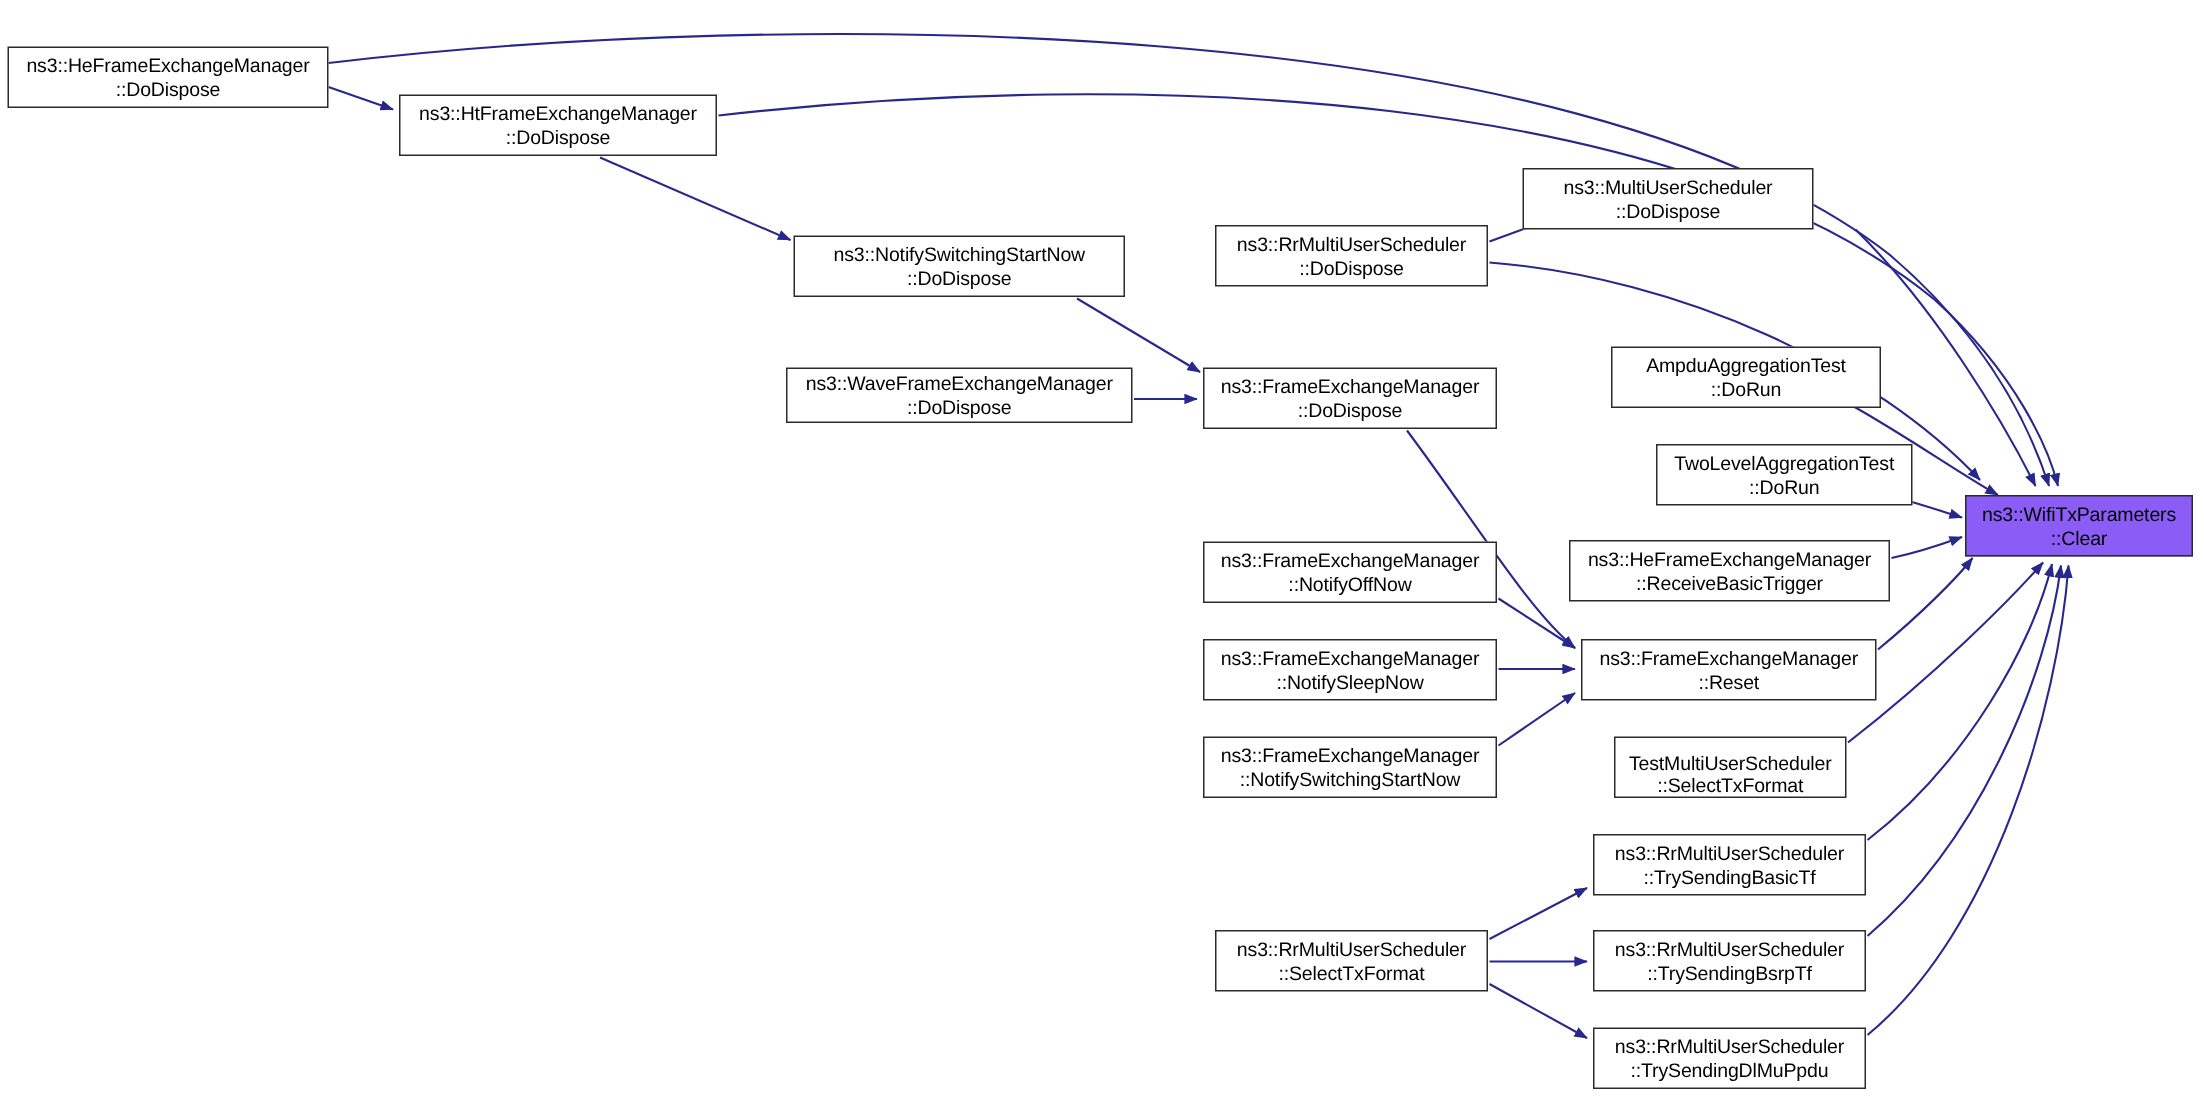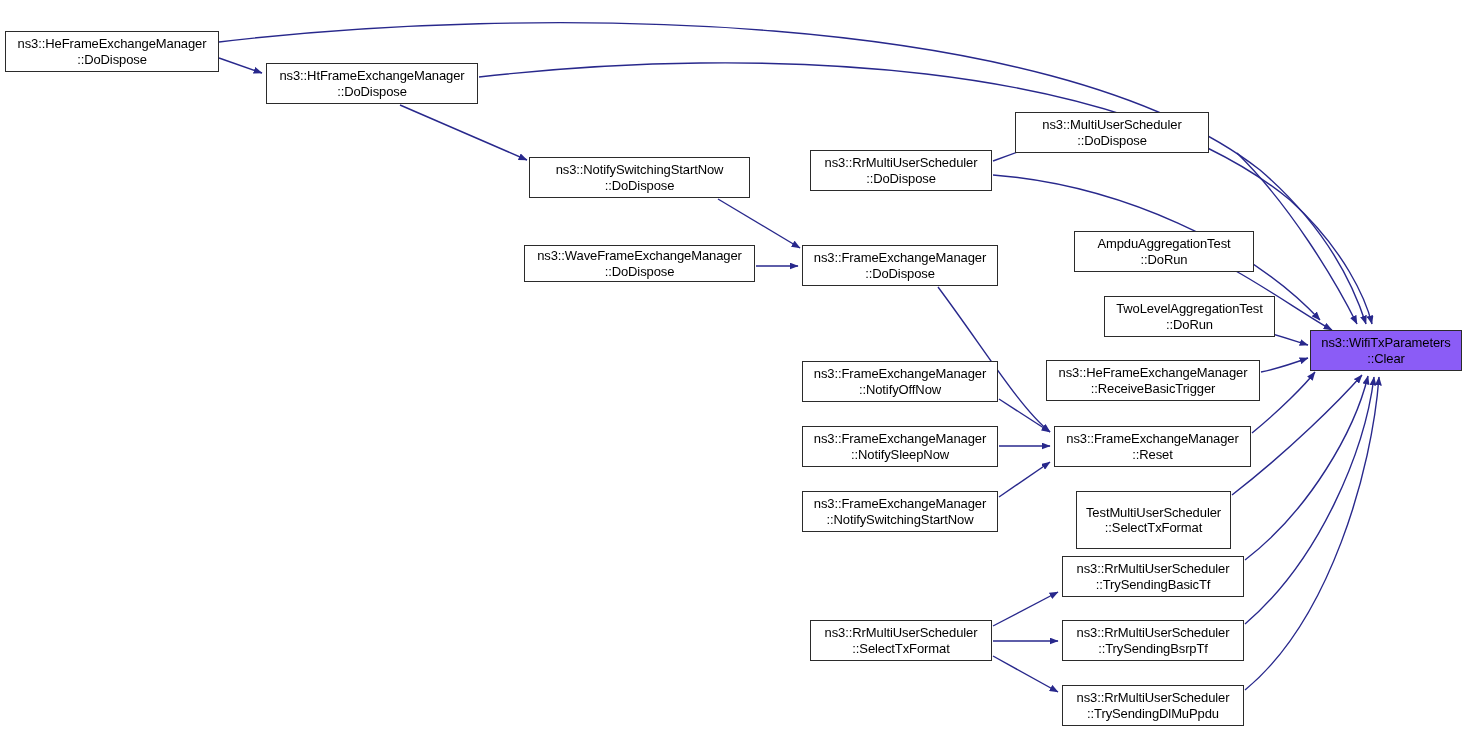--- a/index.html
+++ b/index.html
@@ -116,21 +116,21 @@
       <div class="node" style="left: 1046px; top: 360px; width: 214px; height: 41px;"><span class="node-label">ns3::HeFrameExchangeManager
 ::ReceiveBasicTrigger</span></div>
       <div class="node" style="left: 802px; top: 361px; width: 196px; height: 41px;"><span class="node-label">ns3::FrameExchangeManager
 ::NotifyOffNow</span></div>
       <div class="node" style="left: 802px; top: 426px; width: 196px; height: 41px;"><span class="node-label">ns3::FrameExchangeManager
 ::NotifySleepNow</span></div>
       <div class="node" style="left: 802px; top: 491px; width: 196px; height: 41px;"><span class="node-label">ns3::FrameExchangeManager
 ::NotifySwitchingStartNow</span></div>
       <div class="node" style="left: 1054px; top: 426px; width: 197px; height: 41px;"><span class="node-label">ns3::FrameExchangeManager
 ::Reset</span></div>
-      <div class="node" style="left: 1076px; top: 491px; width: 155px; height: 58px;"><span class="node-label">TestMultiUserScheduler
+      <div class="node" style="left: 1076px; top: 491px; width: 155px; height: 41px; align-items: flex-end;"><span class="node-label">TestMultiUserScheduler
 ::SelectTxFormat</span></div>
       <div class="node" style="left: 810px; top: 620px; width: 182px; height: 41px;"><span class="node-label">ns3::RrMultiUserScheduler
 ::SelectTxFormat</span></div>
       <div class="node" style="left: 1062px; top: 556px; width: 182px; height: 41px;"><span class="node-label">ns3::RrMultiUserScheduler
 ::TrySendingBasicTf</span></div>
       <div class="node" style="left: 1062px; top: 620px; width: 182px; height: 41px;"><span class="node-label">ns3::RrMultiUserScheduler
 ::TrySendingBsrpTf</span></div>
       <div class="node" style="left: 1062px; top: 685px; width: 182px; height: 41px;"><span class="node-label">ns3::RrMultiUserScheduler
 ::TrySendingDlMuPpdu</span></div>
       <div class="node highlight" style="left: 1310px; top: 330px; width: 152px; height: 41px;"><span class="node-label">ns3::WifiTxParameters

